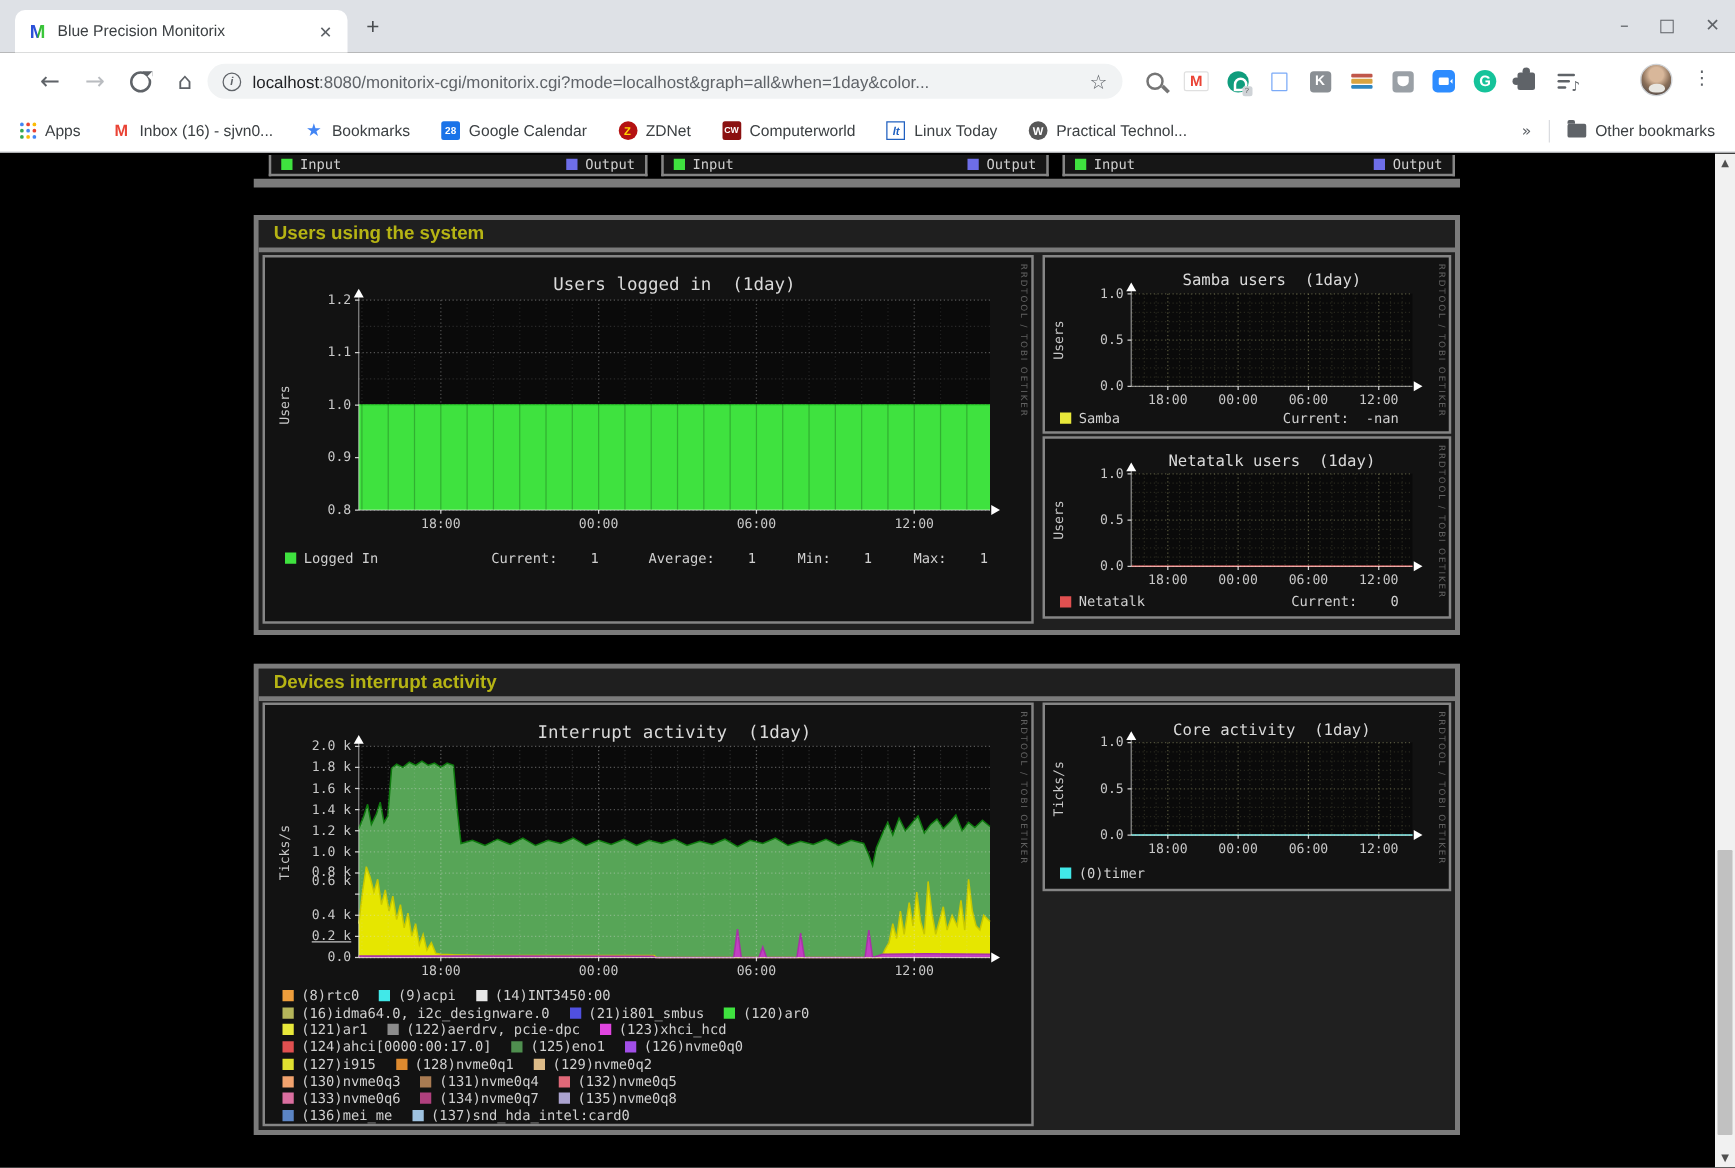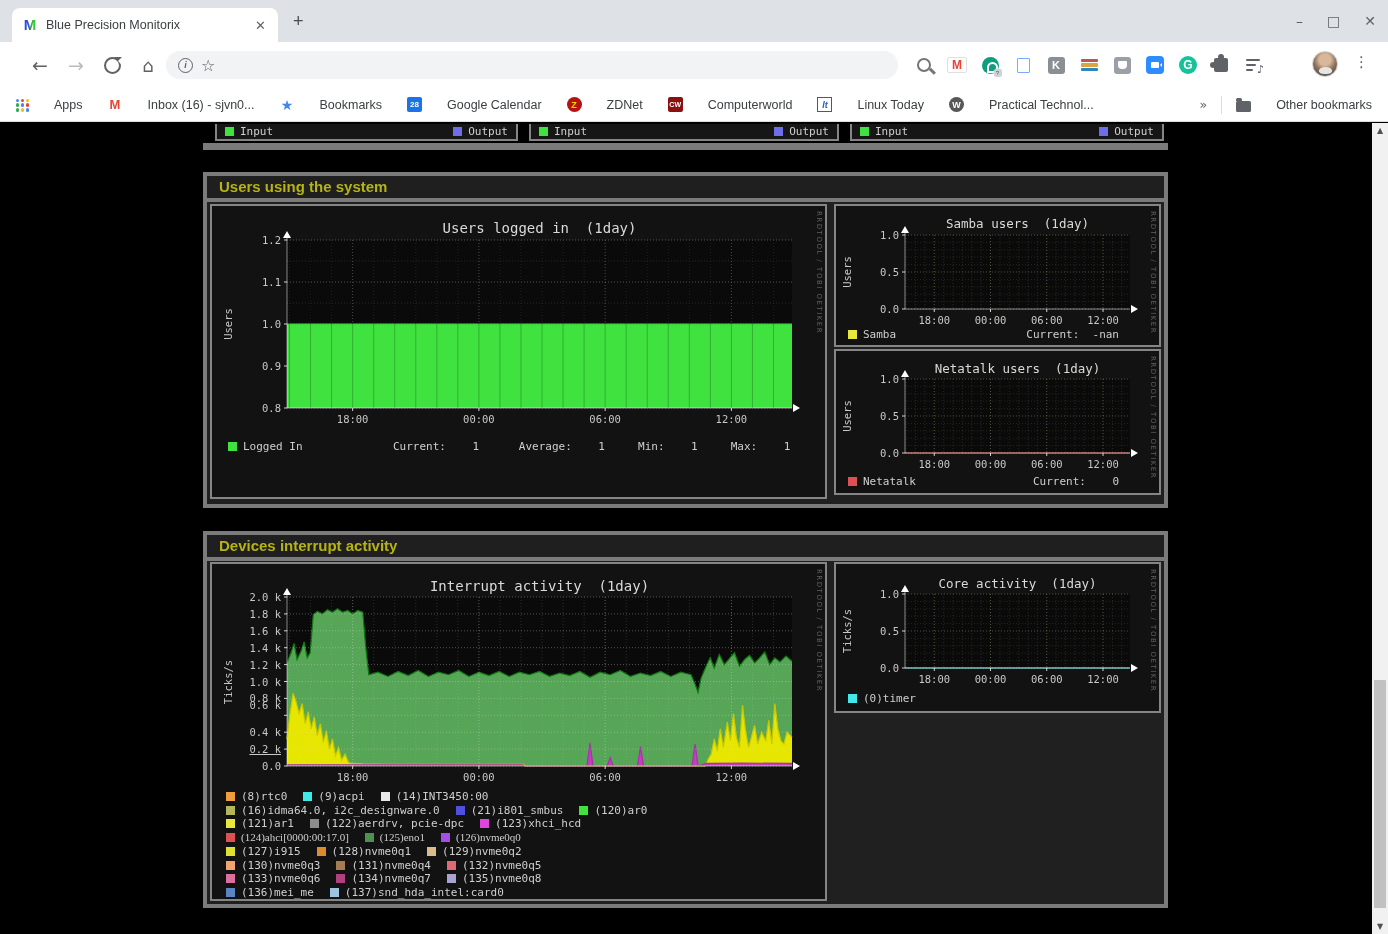--- a/index.html
+++ b/index.html
@@ -56,21 +56,21 @@
   .plist{position:relative;width:16px;height:14px;}
   .plist i{position:absolute;left:0;height:2px;background:#5f6368;border-radius:1px;}
   .plist .n{position:absolute;right:-2px;bottom:-4px;font-size:11px;color:#5f6368;font-family:"DejaVu Sans",sans-serif;}
   .avatar{width:26px;height:26px;border-radius:50%;
       background:radial-gradient(circle at 50% 32%, #d8b79a 0 28%, #8a6f59 55%, #3f3f46 100%);
       border:1px solid #cfd3d7;box-sizing:border-box;position:relative;overflow:hidden;}
   .avatar::after{content:'';position:absolute;left:6px;bottom:2px;width:13px;height:7px;background:#e8e6e1;border-radius:50% 50% 40% 40%;}
   .menu-dots{font-size:15px;color:#5f6368;font-family:"DejaVu Sans",sans-serif;letter-spacing:0;}
   .bookmarksbar{position:absolute;top:88px;left:0;right:0;height:34px;background:#fff;border-bottom:1px solid #dadce0;
       display:flex;align-items:center;padding:0 16px;box-sizing:border-box;gap:25px;font-size:12.5px;color:#3c4043;}
-  .bm{display:flex;align-items:flex-end;gap:25px;white-space:nowrap;}
+  .bm{display:flex;align-items:center;gap:7px;white-space:nowrap;}
   .bm-right{margin-left:auto;display:flex;align-items:center;gap:14px;}
   .bm-sep{width:1px;height:18px;background:#dadce0;}
   .grid9{width:13px;height:13px;display:grid;grid-template-columns:repeat(3,1fr);gap:1.5px;}
   .grid9 i{border-radius:50%;}
   .bmico{width:15px;height:15px;display:flex;align-items:center;justify-content:center;box-sizing:border-box;flex:0 0 auto;}
   .folder{width:15px;height:11px;background:#5f6368;border-radius:1.5px;position:relative;}
   .folder::before{content:'';position:absolute;top:-3px;left:0;width:6px;height:3px;background:#5f6368;border-radius:1.5px 1.5px 0 0;}
   
   .page{position:absolute;top:123px;left:0;width:1232px;height:811px;background:#000;overflow:hidden;}
   .scrollbar{position:absolute;top:123px;right:0;width:16px;height:811px;background:#f1f1f1;}
@@ -134,20 +134,21 @@
 
   <div class="toolbar"></div>
   <div class="nav-ico" style="left:27px;">←</div>
   <div class="nav-ico" style="left:63px;color:#b9bcc0;">→</div>
   <div class="nav-ico" style="left:99px;">
       <span class="reload-ico"></span>
     </div>
   <div class="nav-ico" style="left:135px;font-size:18px;">⌂</div>
   <div class="urlbar">
     <span class="info-i">i</span>
+    <span class="url-text"><span class="url-host">localhost</span><span>:8080/monitorix-cgi/monitorix.cgi?mode=localhost&amp;graph=all&amp;when=1day&amp;color...</span></span>
     <span class="star-ico">☆</span>
   </div>
   <div class="ext-row">
       <div class="ext">
         <span class="mag"></span>
       </div>
       <div class="ext">
         <span class="gm">M</span>
       </div>
       <div class="ext">
@@ -569,21 +570,21 @@
             <div class="ytick" style="left: 25px; top: 162.2px;">0.4 k</div>
             <div class="ytick" style="left: 25px; top: 179.1px; text-decoration: underline;">0.2 k</div>
             <div class="ytick" style="left: 25px; top: 196px;">0.0</div>
             <div class="xtick" style="left: 118.65px; top: 207px;">18:00</div>
             <div class="xtick" style="left: 244.9px; top: 207px;">00:00</div>
             <div class="xtick" style="left: 371.15px; top: 207px;">06:00</div>
             <div class="xtick" style="left: 497.4px; top: 207px;">12:00</div>
             <div class="legend-row" style="left: 14px; top: 226px;"><span class="lg-item"><span class="sw" style="background:#EE9E3C"></span><span>(8)rtc0</span></span><span class="lg-item"><span class="sw" style="background:#41E8E8"></span><span>(9)acpi</span></span><span class="lg-item"><span class="sw" style="background:#E8E8E8"></span><span>(14)INT3450:00</span></span></div>
             <div class="legend-row" style="left: 14px; top: 239.7px;"><span class="lg-item"><span class="sw" style="background:#B5B55A"></span><span>(16)idma64.0, i2c_designware.0</span></span><span class="lg-item"><span class="sw" style="background:#5050E0"></span><span>(21)i801_smbus</span></span><span class="lg-item"><span class="sw" style="background:#3FE23F"></span><span>(120)ar0</span></span></div>
             <div class="legend-row" style="left: 14px; top: 253.4px; align-items: center;"><span class="lg-item"><span class="sw" style="background:#E8E83A"></span><span>(121)ar1</span></span><span class="lg-item"><span class="sw" style="background:#8C8C8C"></span><span>(122)aerdrv, pcie-dpc</span></span><span class="lg-item"><span class="sw" style="background:#E045E0"></span><span>(123)xhci_hcd</span></span></div>
-            <div class="legend-row" style="left: 14px; top: 267.1px; font-family: Liberation Serif, serif;"><span class="lg-item"><span class="sw" style="background:#E05050"></span><span>(124)ahci[0000:00:17.0]</span></span><span class="lg-item"><span class="sw" style="background:#4F8F4F"></span><span>(125)eno1</span></span><span class="lg-item"><span class="sw" style="background:#A24FE8"></span><span>(126)nvme0q0</span></span></div>
+            <div class="legend-row" style="left: 14px; top: 267.1px;"><span class="lg-item"><span class="sw" style="background:#E05050"></span><span>(124)ahci[0000:00:17.0]</span></span><span class="lg-item"><span class="sw" style="background:#4F8F4F"></span><span>(125)eno1</span></span><span class="lg-item"><span class="sw" style="background:#A24FE8"></span><span>(126)nvme0q0</span></span></div>
             <div class="legend-row" style="left: 14px; top: 280.8px;"><span class="lg-item"><span class="sw" style="background:#E0E030"></span><span>(127)i915</span></span><span class="lg-item"><span class="sw" style="background:#DE8A2F"></span><span>(128)nvme0q1</span></span><span class="lg-item"><span class="sw" style="background:#DDBB88"></span><span>(129)nvme0q2</span></span></div>
             <div class="legend-row" style="left: 14px; top: 294.5px;"><span class="lg-item"><span class="sw" style="background:#F2A36E"></span><span>(130)nvme0q3</span></span><span class="lg-item"><span class="sw" style="background:#A97B52"></span><span>(131)nvme0q4</span></span><span class="lg-item"><span class="sw" style="background:#E06878"></span><span>(132)nvme0q5</span></span></div>
             <div class="legend-row" style="left: 14px; top: 308.2px;"><span class="lg-item"><span class="sw" style="background:#DB6FA0"></span><span>(133)nvme0q6</span></span><span class="lg-item"><span class="sw" style="background:#B0407E"></span><span>(134)nvme0q7</span></span><span class="lg-item"><span class="sw" style="background:#ABA3CF"></span><span>(135)nvme0q8</span></span></div>
             <div class="legend-row" style="left: 14px; top: 321.9px;"><span class="lg-item"><span class="sw" style="background:#5B84C4"></span><span>(136)mei_me</span></span><span class="lg-item"><span class="sw" style="background:#9FC2E0"></span><span>(137)snd_hda_intel:card0</span></span></div>
             <div class="watermark">RRDTOOL / TOBI OETIKER</div>
           </div>
           <div class="gpanel" style="left: 627px; top: 1px; width: 327px; height: 151px;">
             <div class="gtitle" style="left: 181.5px; top: 12px; font-size: 12.5px;">Core activity  (1day)</div>
             <div class="ylab" style="left: 11px; top: 67px;">Ticks/s</div>
             <svg width="225" height="74" style="position: absolute; left: 69px; top: 30px; overflow: visible;">

